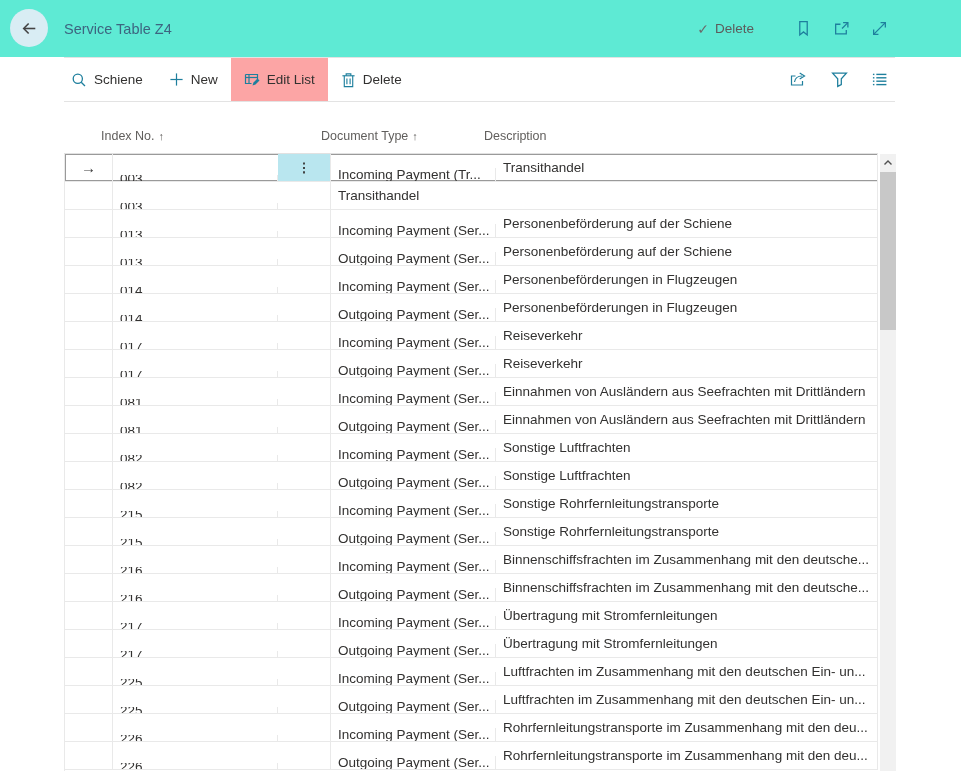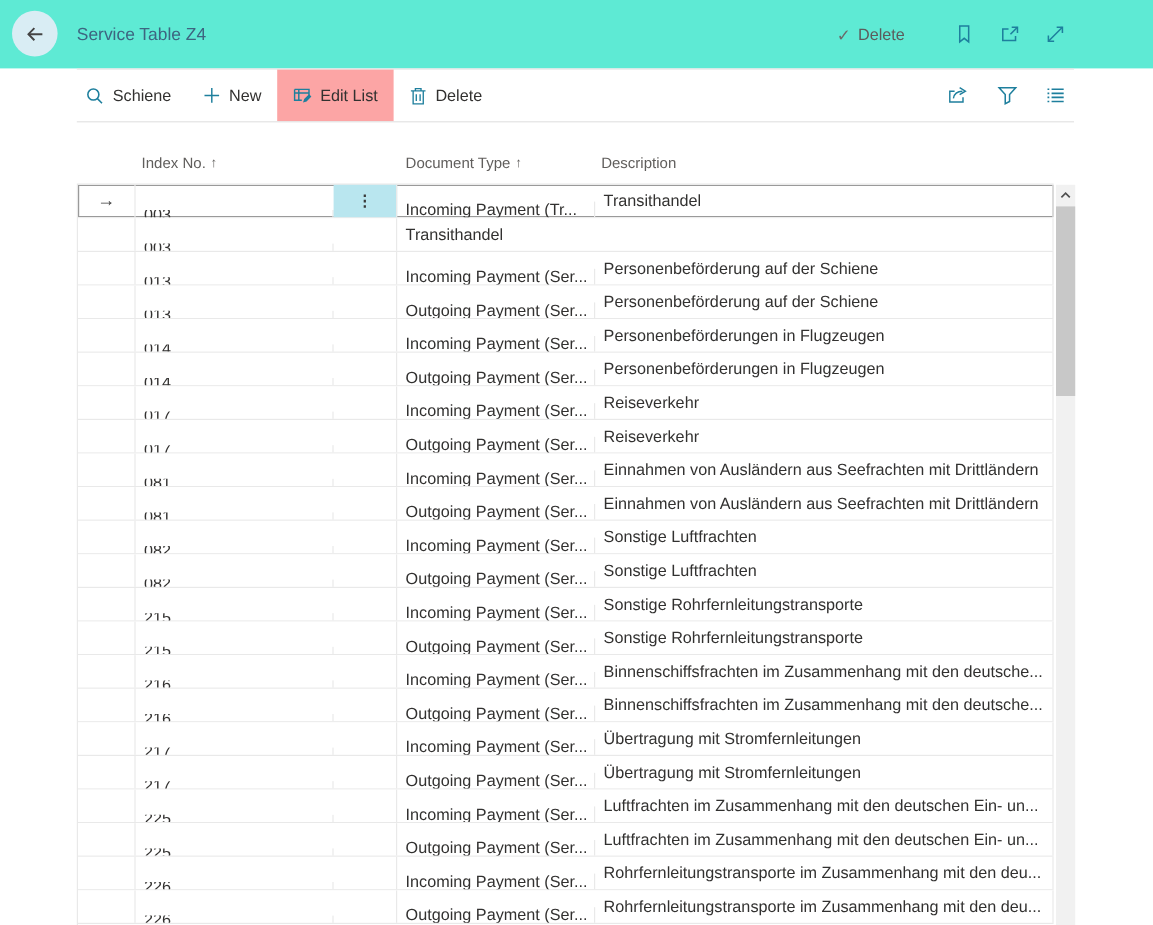--- a/index.html
+++ b/index.html
@@ -36,21 +36,21 @@
   .tb-item{
     display:flex;align-items:center;gap:7px;padding:0 13px;border:none;background:transparent;
     font-family:inherit;font-size:13.5px;color:#323130;cursor:pointer;white-space:nowrap;
   }
   .tb-item.selected{background:#fca5a5;}
   .toolbar-right{position:absolute;right:71px;top:58px;height:43px;display:flex;align-items:center;gap:19px;}
   .tb-icon-btn{background:none;border:none;padding:2px;cursor:pointer;}
   .tb-divider{position:absolute;top:101px;left:64px;width:831px;height:1px;background:#e3e3e3;}
 
   
-  .col-headers{position:absolute;top:129px;left:64px;width:814px;height:24px;font-size:12.5px;color:#605e5c;text-align:center;}
+  .col-headers{position:absolute;top:129px;left:47px;width:814px;height:24px;font-size:12.5px;color:#605e5c;text-align:center;}
   .col-head{position:absolute;top:0;display:flex;align-items:center;gap:4px;cursor:pointer;}
   .col-head .sort{font-size:11px;color:#605e5c;}
   .col-head.h-index{left:54px;}
   .col-head.h-doctype{left:274px;}
   .col-head.h-desc{left:437px;}
   .colhead-divider{position:absolute;top:153px;left:64px;width:814px;height:1px;background:#e1e1e1;}
 
   
   .grid{position:absolute;top:154px;left:64px;width:814px;height:617px;border-left:1px solid #e9e9e9;box-sizing:border-box;}
   .row{display:flex;height:28px;box-sizing:border-box;border-bottom:1px solid #e9e9e9;background:#fff;}

